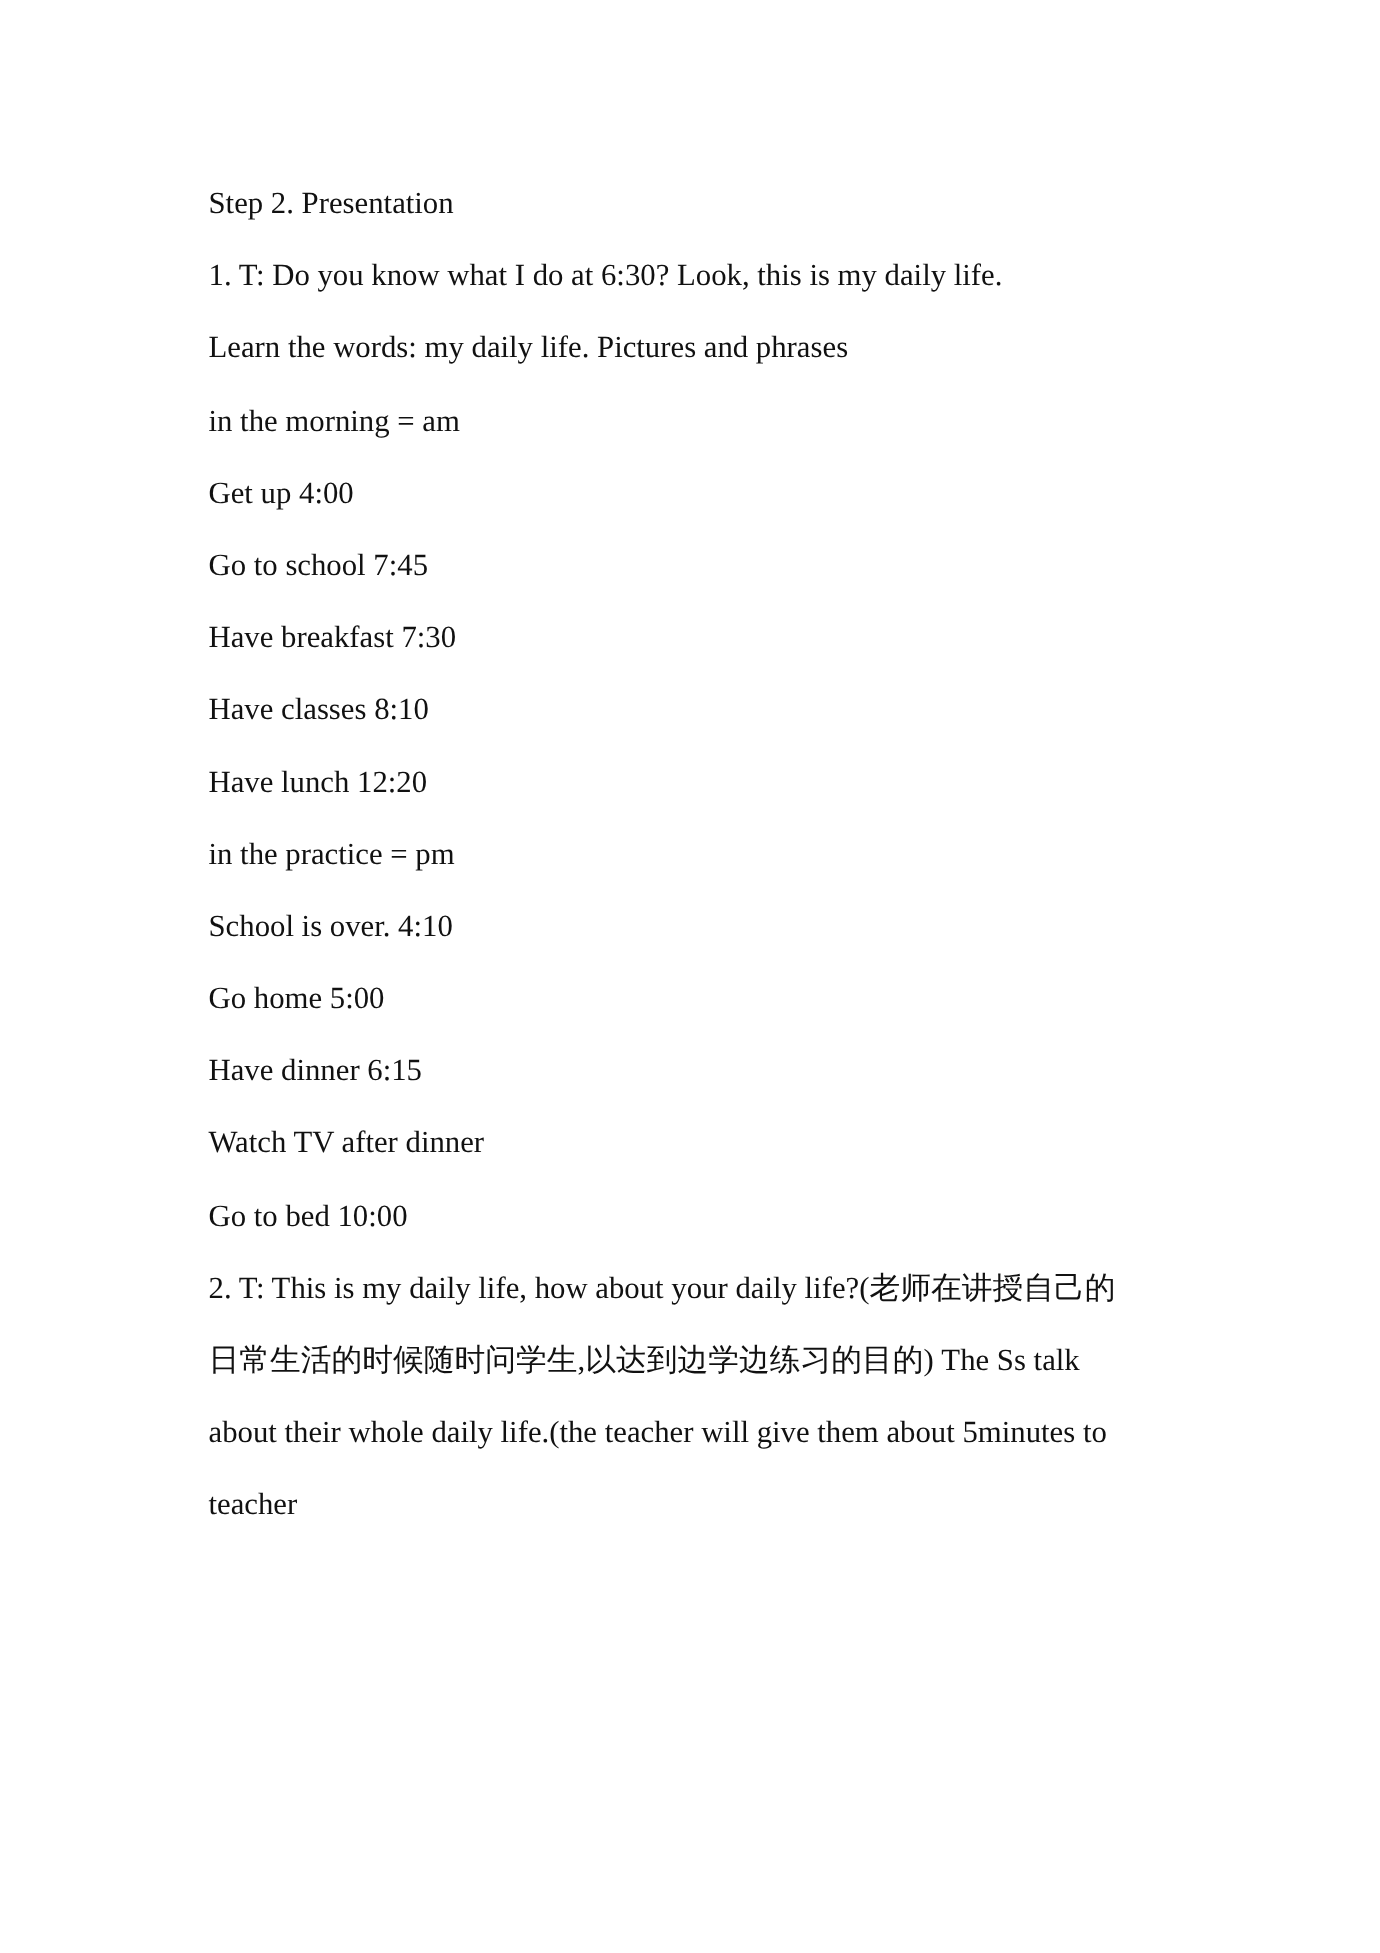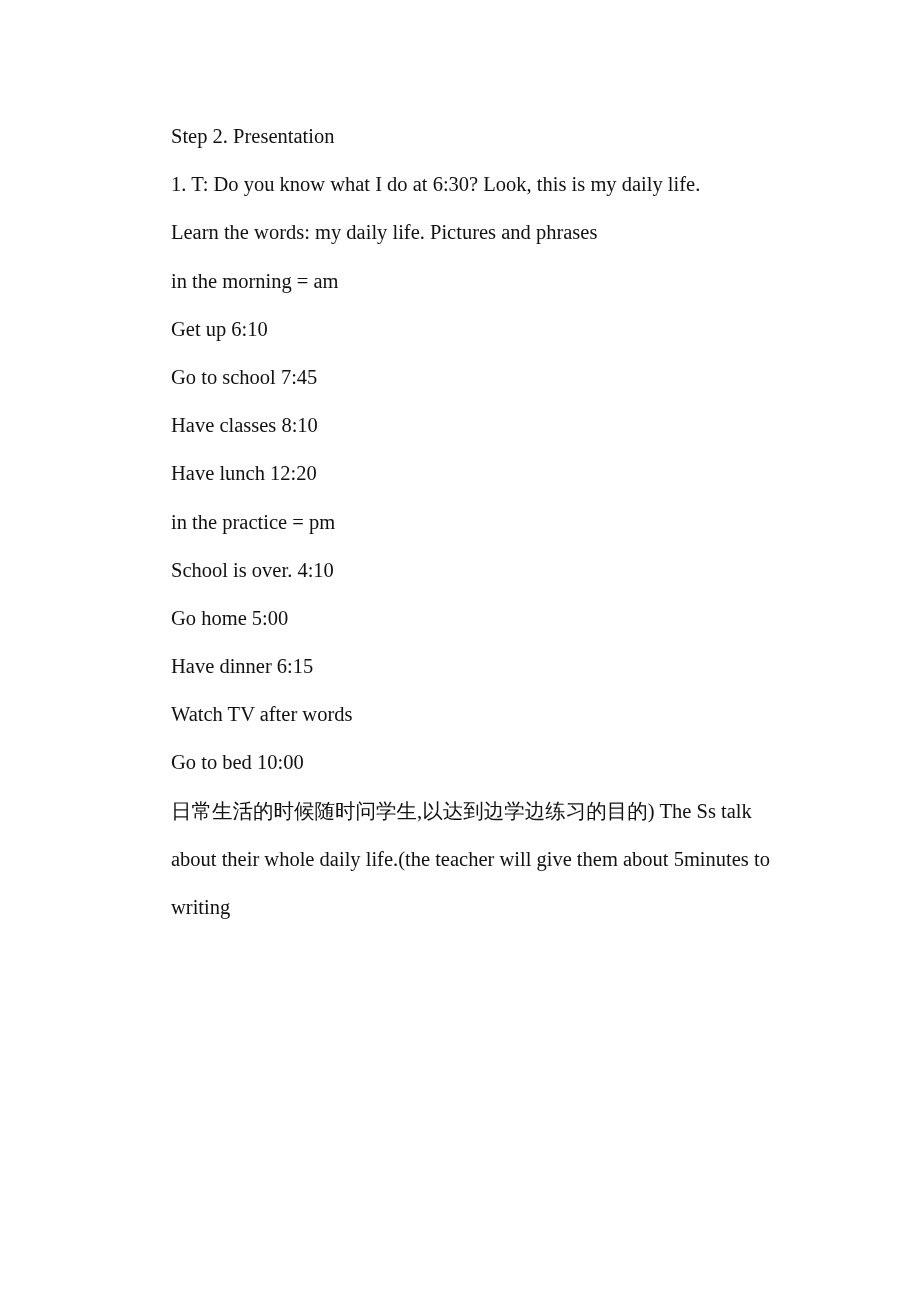--- a/index.html
+++ b/index.html
@@ -6,38 +6,40 @@
   body {
     width: 920px; height: 1302px; background: #ffffff; overflow: hidden;
     position: relative;
   }
   .page {
     position: absolute; left: 139px; top: 122px; width: 650px;
     font-family: "Liberation Serif", "DejaVu Serif", serif;
     font-size: 20.5px; color: #111111;
   }
   .line {
-    height: 48.2px; line-height: 28px; white-space: nowrap; margin-left: 32px;
+    height: 48.2px; line-height: 28px; white-space: nowrap;
   }
   .line.wrap { white-space: nowrap; }
 </style>
 </head>
 <body>
 
 <div class="page">
   <div class="line">Step 2. Presentation</div>
   <div class="line">1. T: Do you know what I do at 6:30? Look, this is my daily life.</div>
   <div class="line">Learn the words: my daily life. Pictures and phrases</div>
   <div class="line">in the morning = am</div>
-  <div class="line">Get up 6:10</div>
+  <div class="line">Get up 4:00</div>
   <div class="line">Go to school 7:45</div>
+  <div class="line">Have breakfast 7:30</div>
   <div class="line">Have classes 8:10</div>
   <div class="line">Have lunch 12:20</div>
   <div class="line">in the practice = pm</div>
   <div class="line">School is over. 4:10</div>
   <div class="line">Go home 5:00</div>
   <div class="line">Have dinner 6:15</div>
-  <div class="line">Watch TV after words</div>
+  <div class="line">Watch TV after dinner</div>
   <div class="line">Go to bed 10:00</div>
+  <div class="line wrap">2. T: This is my daily life, how about your daily life?(老师在讲授自己的</div>
   <div class="line wrap">日常生活的时候随时问学生,以达到边学边练习的目的) The Ss talk</div>
   <div class="line wrap">about their whole daily life.(the teacher will give them about 5minutes to</div>
-  <div class="line">writing</div>
+  <div class="line">teacher</div>
 </div>
 
 </body></html>

